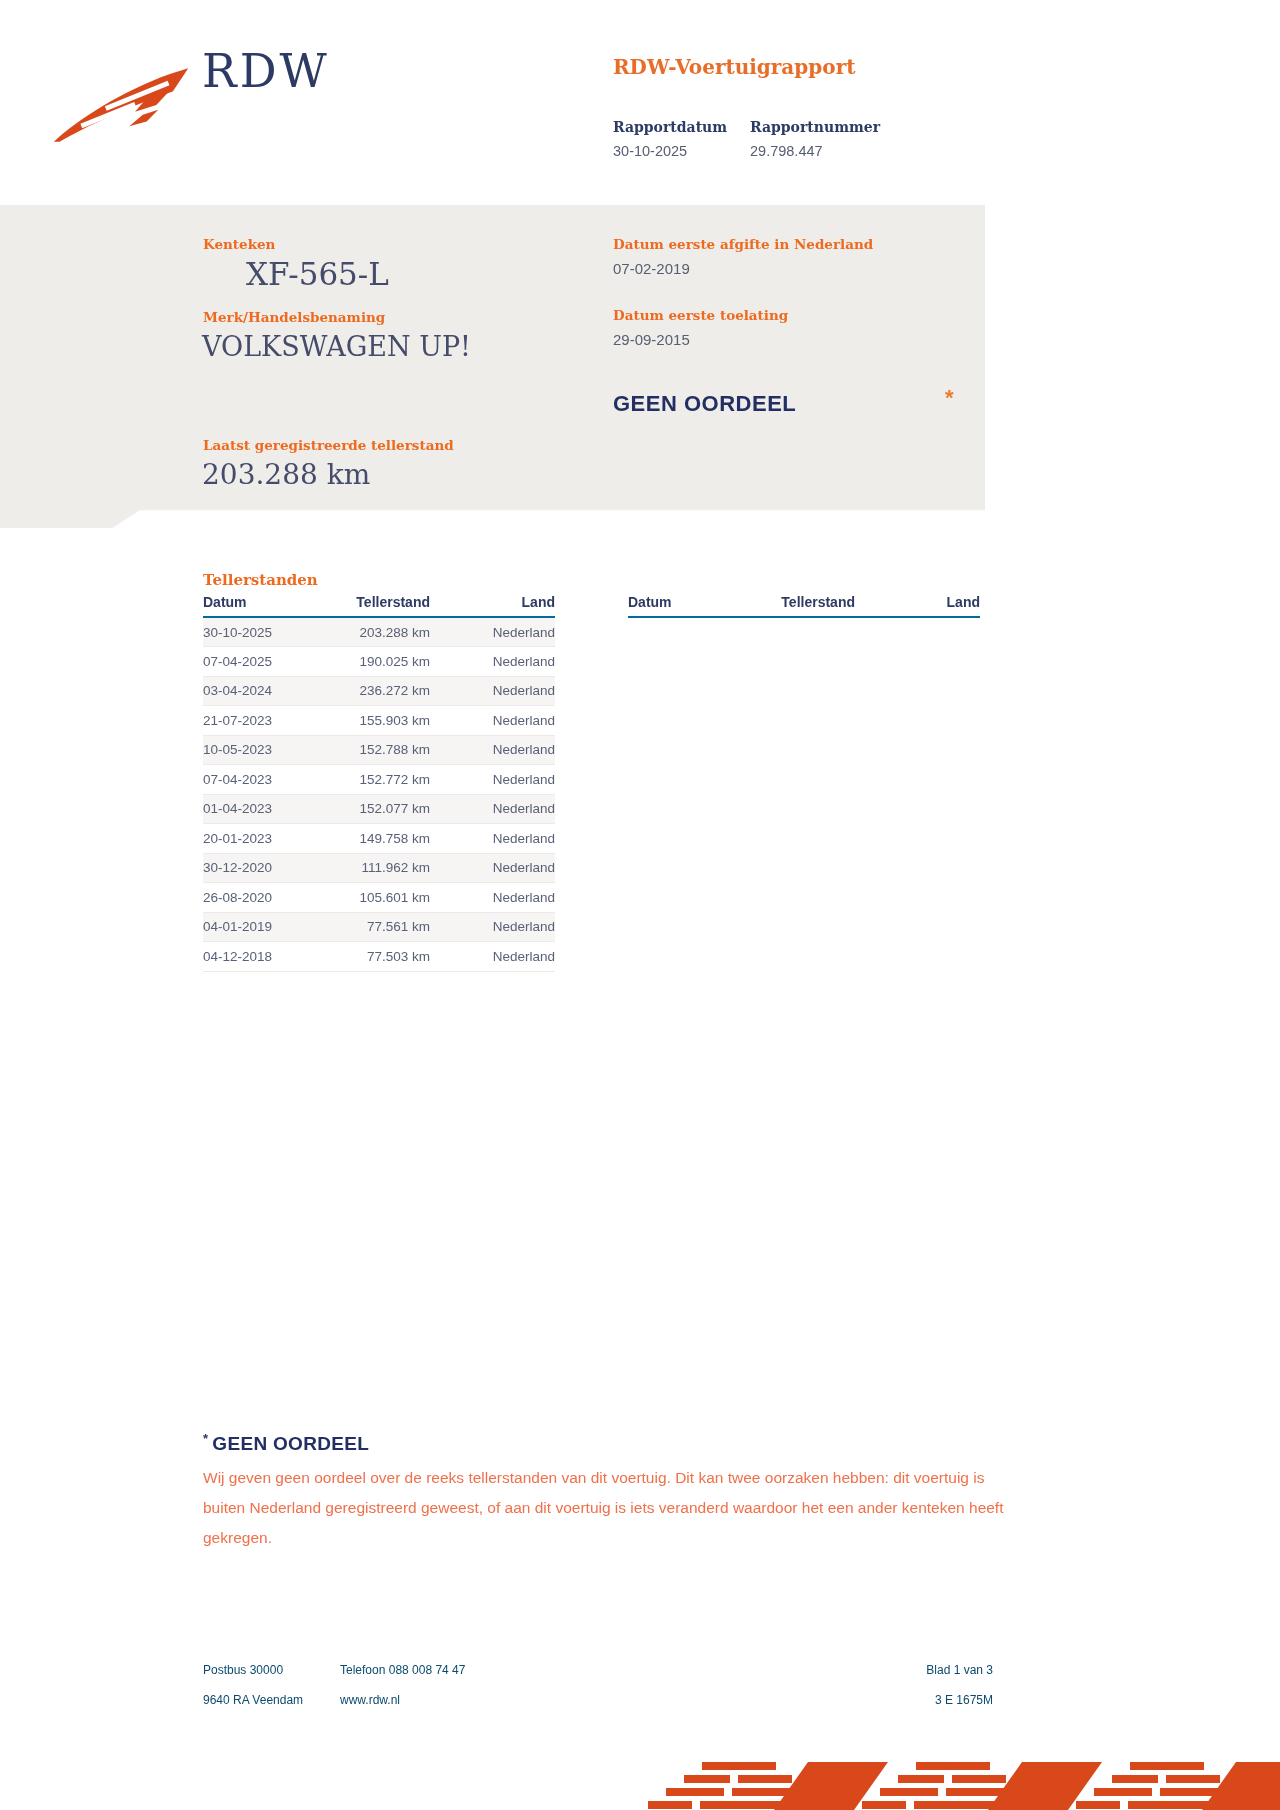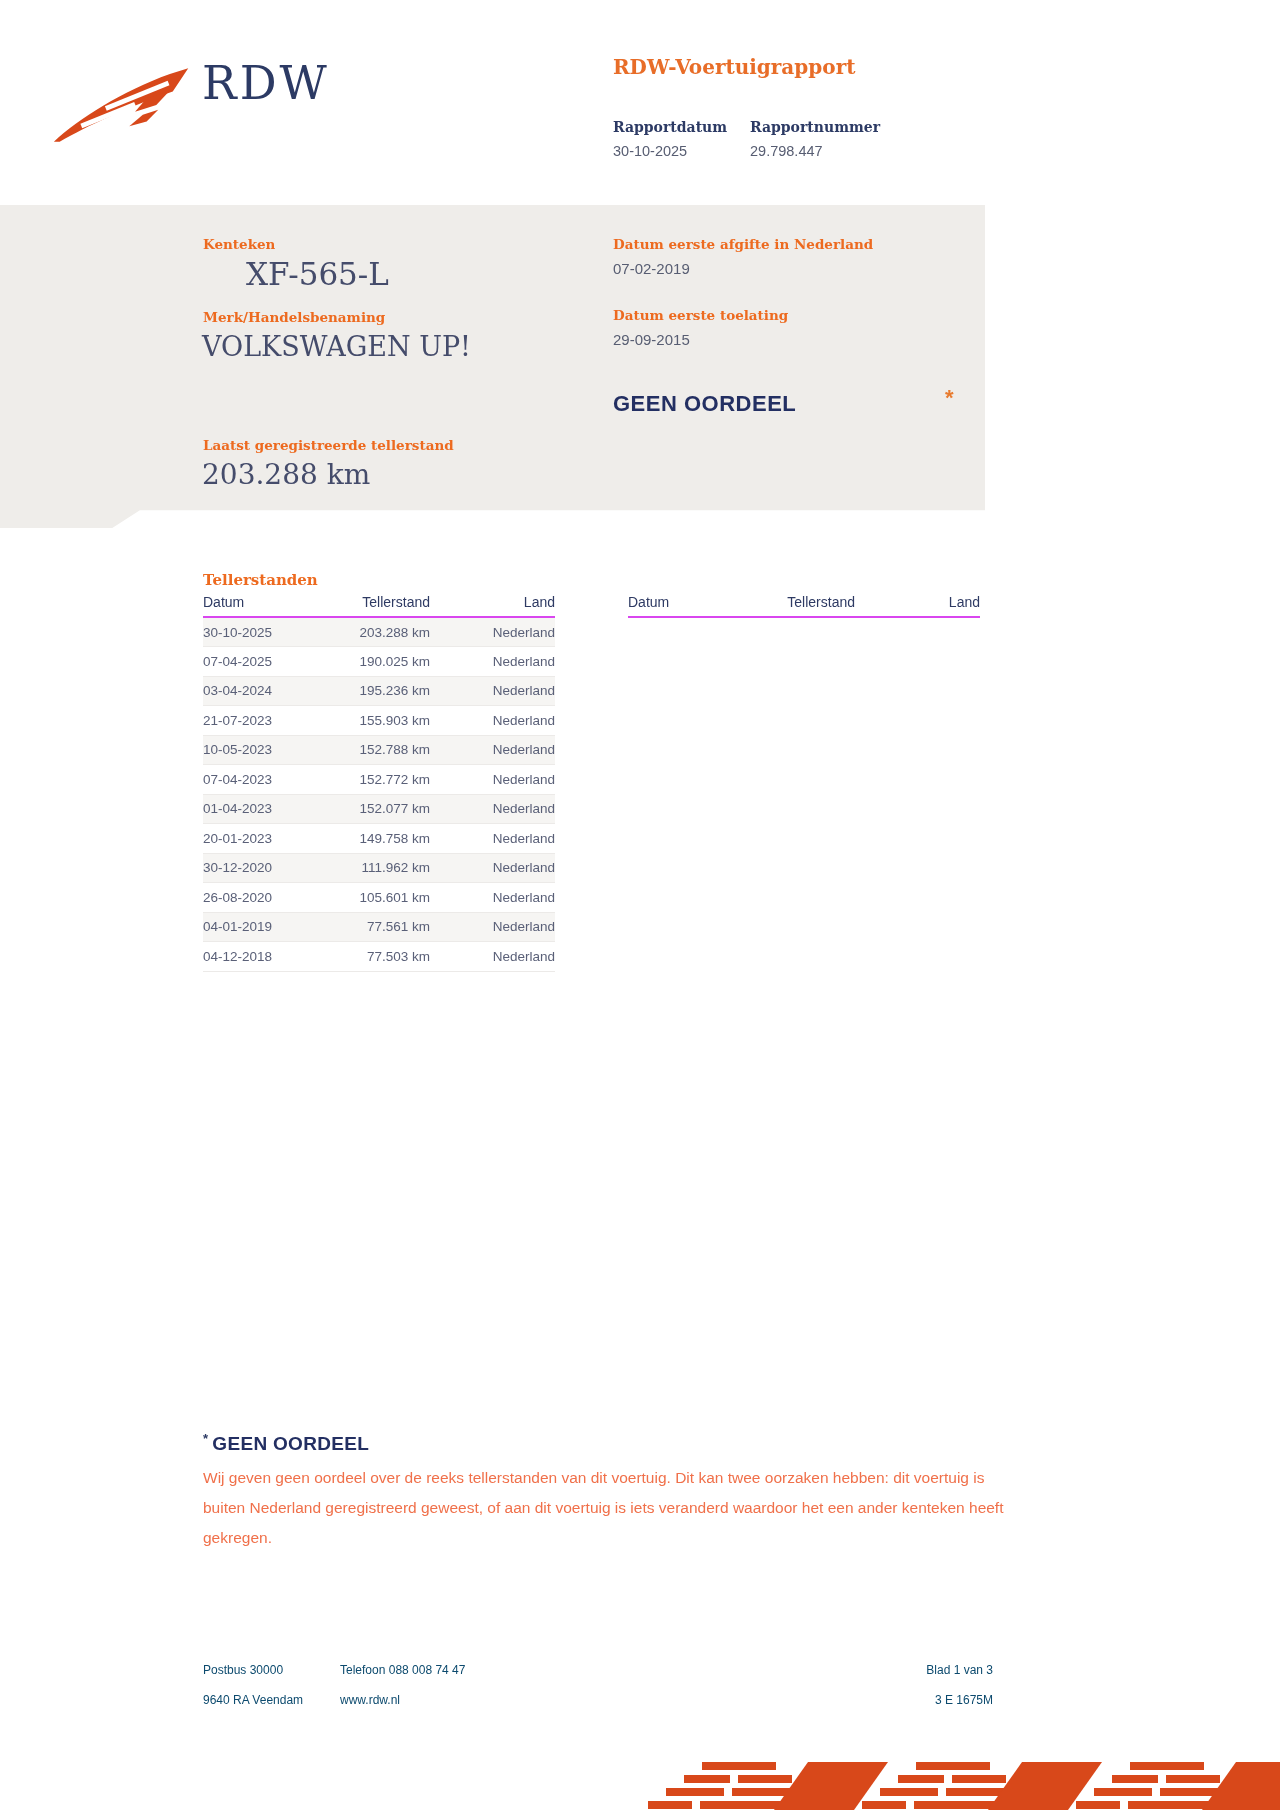--- a/index.html
+++ b/index.html
@@ -46,23 +46,23 @@
   }
   .verdict-star { font-size:22px; font-weight:bold; color:#e87b2f; }
 
   
   .table-title {
     font-family:"DejaVu Serif", serif; font-weight:bold;
     font-size:15px; color:#ed6a1f;
   }
   .mtable { width:352px; border-collapse:collapse; table-layout:fixed; }
   .mtable th {
-    font-size:14px; font-weight:normal; color:#2e3a63;
+    font-size:14px; font-weight:bold; color:#2e3a63;
     text-align:left; padding:0 0 6px 0;
-    border-bottom:2px solid #d946ef;
+    border-bottom:2px solid #0369a1;
     margin-top:28px;
   }
   .mtable th.num, .mtable td.num { text-align:right; }
   .mtable td {
     font-size:13.5px; color:#5a6078;
     height:29.5px; padding:0; vertical-align:middle;
     border-bottom:1px solid #eceae8;
   }
   .mtable tr:nth-child(odd) td { background:#f6f5f3; }
   .col-datum { width:130px; }
@@ -91,21 +91,21 @@
     <svg width="145" height="78" viewBox="0 0 150 80">
       <path d="M4,78 C30,54 74,26 124,8 L143,2 L127,26 C80,42 38,62 10,78 Z" fill="#d8481a"></path>
       <path d="M100,33 L124,25 L110,40 L88,47 Z" fill="#d8481a"></path>
       <path d="M96,50 L112,45 L100,57 L82,62 Z" fill="#d8481a"></path>
       <path d="M142,8 L150,18 L132,30 Z" fill="#d8481a" opacity="0"></path>
       <rect x="55" y="28" width="70" height="5" fill="#ffffff" transform="rotate(-22 90 30)"></rect>
       <rect x="30" y="48" width="60" height="5" fill="#ffffff" transform="rotate(-22 60 50)"></rect>
     </svg>
   </div>
 
-  <div class="abs rdw-wordmark" style="left:202px; top:44px;margin-top:12px;">RDW</div>
+  <div class="abs rdw-wordmark" style="left:202px; top:44px;">RDW</div>
 
   <div class="abs report-title" style="left:613px; top:55px;">RDW-Voertuigrapport</div>
 
   <div class="abs meta-label" style="left:613px; top:119px;">Rapportdatum</div>
   <div class="abs meta-label" style="left:750px; top:119px;">Rapportnummer</div>
   <div class="abs meta-value" style="left:613px; top:143px;">30-10-2025</div>
   <div class="abs meta-value" style="left:750px; top:143px;">29.798.447</div>
 
   <div class="abs panel"></div>
 
@@ -143,21 +143,21 @@
           <td class="col-teller num">203.288 km</td>
           <td class="col-land num">Nederland</td>
         </tr>
         <tr>
           <td class="col-datum">07-04-2025</td>
           <td class="col-teller num">190.025 km</td>
           <td class="col-land num">Nederland</td>
         </tr>
         <tr>
           <td class="col-datum">03-04-2024</td>
-          <td class="col-teller num">195.236 km</td>
+          <td class="col-teller num">236.272 km</td>
           <td class="col-land num">Nederland</td>
         </tr>
         <tr>
           <td class="col-datum">21-07-2023</td>
           <td class="col-teller num">155.903 km</td>
           <td class="col-land num">Nederland</td>
         </tr>
         <tr>
           <td class="col-datum">10-05-2023</td>
           <td class="col-teller num">152.788 km</td>

